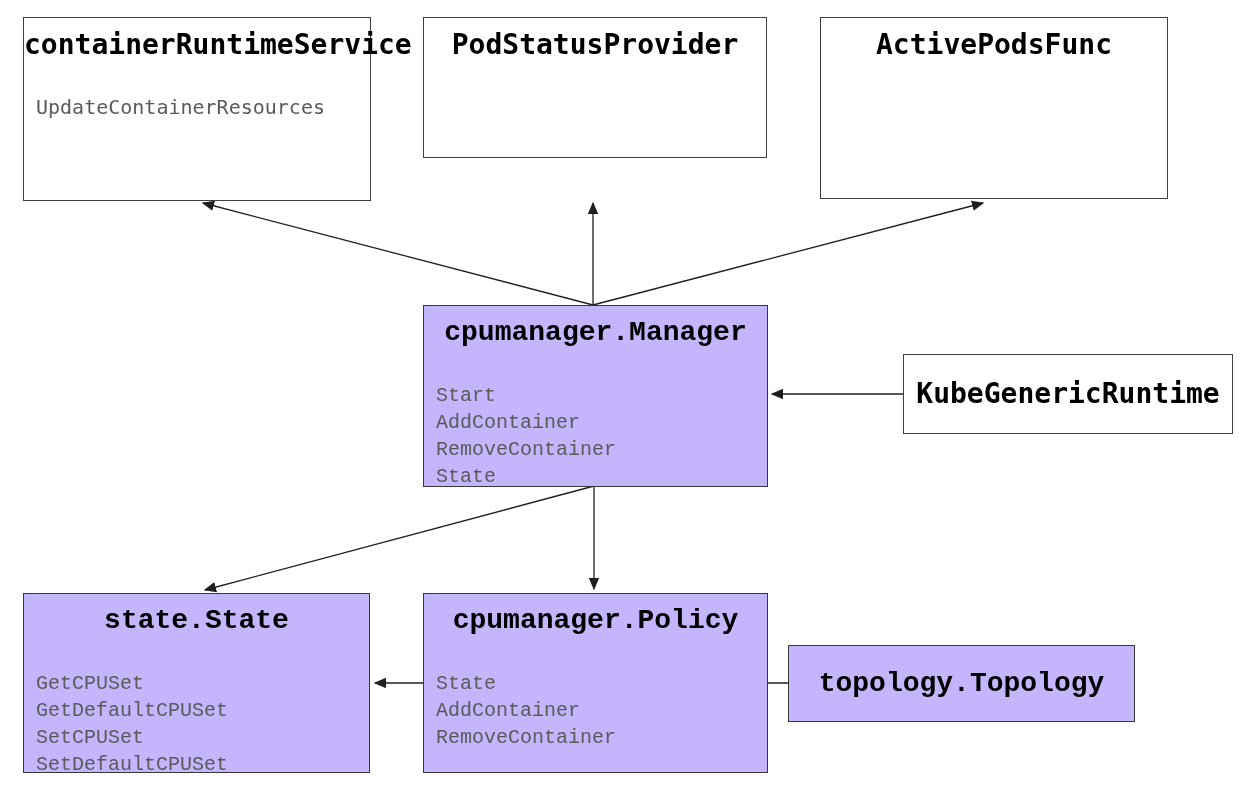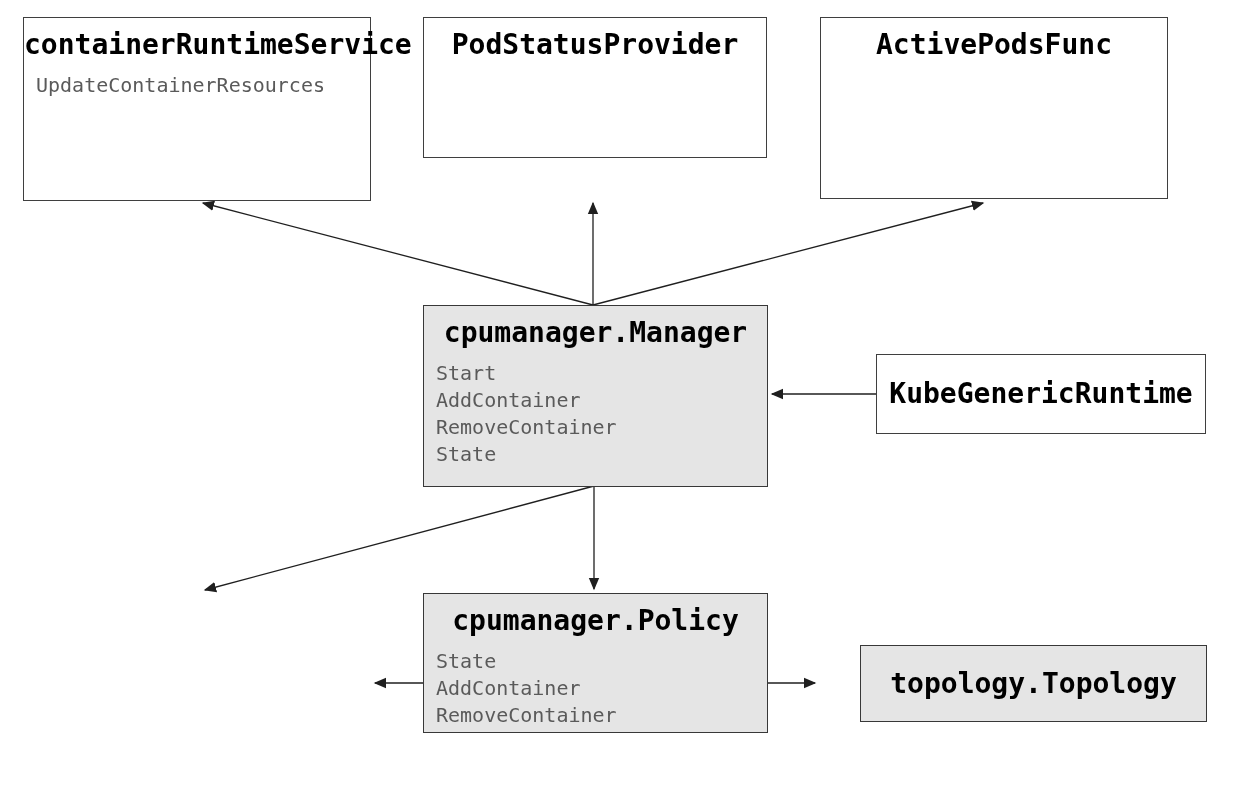--- a/index.html
+++ b/index.html
@@ -23,42 +23,43 @@
     height: 788px;
     pointer-events: none;
   }
   .box {
     position: absolute;
     box-sizing: border-box;
     background: #ffffff;
     border: 1.4px solid #3f3f3f;
   }
   .box.highlight {
-    background: #e5e5e5;
+    background: #c4b5fd;
     border: 1.6px solid #383838;
+    font-family: Liberation Mono, monospace;
   }
   .box-title {
     padding-top: 15px;
     text-align: center;
     font-weight: bold;
     font-size: 28px;
     line-height: 24px;
     color: #000000;
     white-space: nowrap;
   }
   .box.center {
     display: flex;
     align-items: center;
     justify-content: center;
   }
   .box.center .box-title {
     padding-top: 0;
   }
   .box-methods {
-    margin-top: 15px;
+    margin-top: 37px;
     padding-left: 12px;
     font-size: 20px;
     line-height: 27px;
     color: #5a5a5a;
     text-align: left;
     white-space: nowrap;
   }
 </style>
 </head>
 <body>
@@ -99,31 +100,40 @@
   <div class="box highlight" style="left:423px; top:305px; width:345px; height:182px;">
     <div class="box-title">cpumanager.Manager</div>
     <div class="box-methods">
         <div>Start</div>
         <div>AddContainer</div>
         <div>RemoveContainer</div>
         <div>State</div>
       </div>
   </div>
 
-  <div class="box center" style="left:876px; top:354px; width:330px; height:80px;">
+  <div class="box center" style="left:903px; top:354px; width:330px; height:80px;">
     <div class="box-title">KubeGenericRuntime</div>
   </div>
 
+  <div class="box highlight" style="left:23px; top:593px; width:347px; height:180px;">
+    <div class="box-title">state.State</div>
+    <div class="box-methods">
+        <div>GetCPUSet</div>
+        <div>GetDefaultCPUSet</div>
+        <div>SetCPUSet</div>
+        <div>SetDefaultCPUSet</div>
+      </div>
+  </div>
 
-  <div class="box highlight" style="left:423px; top:593px; width:345px; height:140px;">
+  <div class="box highlight" style="left:423px; top:593px; width:345px; height:180px;">
     <div class="box-title">cpumanager.Policy</div>
     <div class="box-methods">
         <div>State</div>
         <div>AddContainer</div>
         <div>RemoveContainer</div>
       </div>
   </div>
 
-  <div class="box highlight center" style="left:860px; top:645px; width:347px; height:77px;">
+  <div class="box highlight center" style="left:788px; top:645px; width:347px; height:77px;">
     <div class="box-title">topology.Topology</div>
   </div>
 
 </div>
 
 </body></html>

